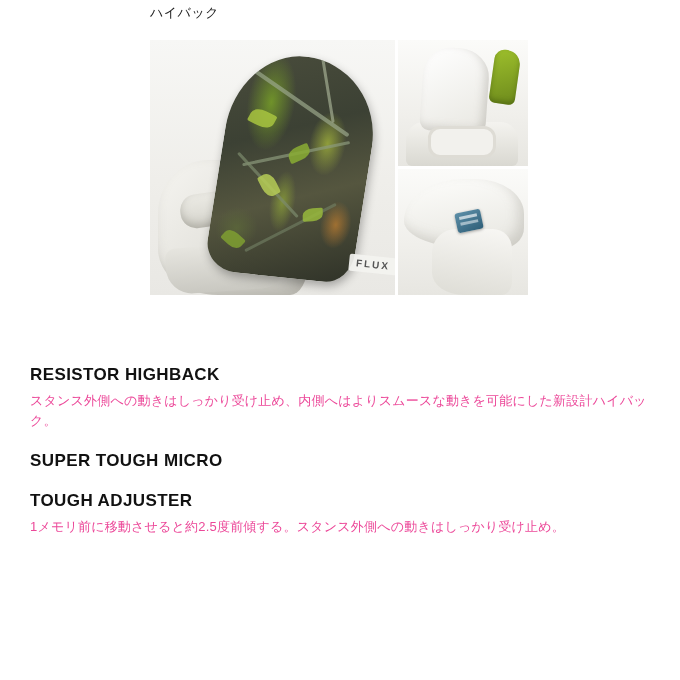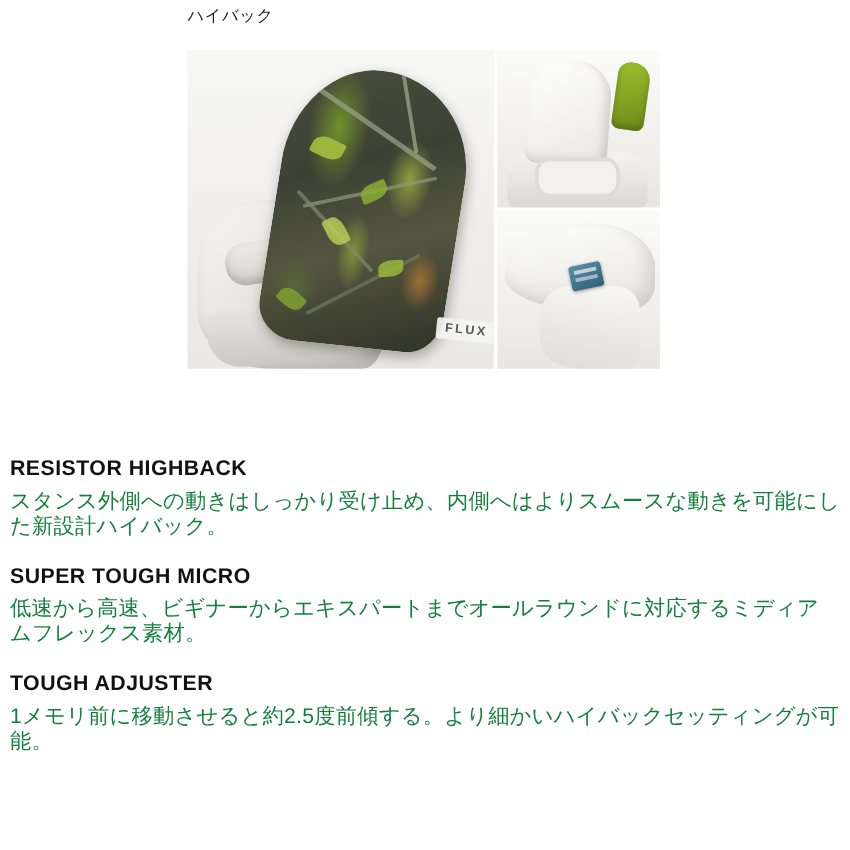--- a/index.html
+++ b/index.html
@@ -246,33 +246,33 @@
     box-shadow: 0 6px 0 rgba(255,255,255,.5);
   }
 
   
   .content {
     position: absolute;
     left: 8px;
     top: 365px;
     width: 664px;
   }
-  .section { margin-bottom: 20px; }
+  .section { margin-bottom: 20px; margin-left: 22px; }
   .section h2 {
     margin: 0 0 6px 0;
     font-size: 17px;
     font-weight: bold;
     letter-spacing: 0.4px;
     color: #111;
   }
   .section p {
     margin: 0;
-    font-size: 17px;
+    font-size: 13px;
     line-height: 20px;
-    color: #15803d;
+    color: #ec4899;
     letter-spacing: 0.2px;
   }
 </style>
 </head>
 <body>
 
 <div class="page">
 
   <div class="caption">ハイバック</div>
 
@@ -320,22 +320,21 @@
 
   <div class="content">
 
     <div class="section">
       <h2>RESISTOR HIGHBACK</h2>
       <p>スタンス外側への動きはしっかり受け止め、内側へはよりスムースな動きを可能にした新設計ハイバック。</p>
     </div>
 
     <div class="section">
       <h2>SUPER TOUGH MICRO</h2>
-      <p>低速から高速、ビギナーからエキスパートまでオールラウンドに対応するミディアムフレックス素材。</p>
     </div>
 
     <div class="section">
       <h2>TOUGH ADJUSTER</h2>
-      <p>1メモリ前に移動させると約2.5度前傾する。より細かいハイバックセッティングが可能。</p>
+      <p>1メモリ前に移動させると約2.5度前傾する。スタンス外側への動きはしっかり受け止め。</p>
     </div>
 
   </div>
 </div>
 
 </body></html>

